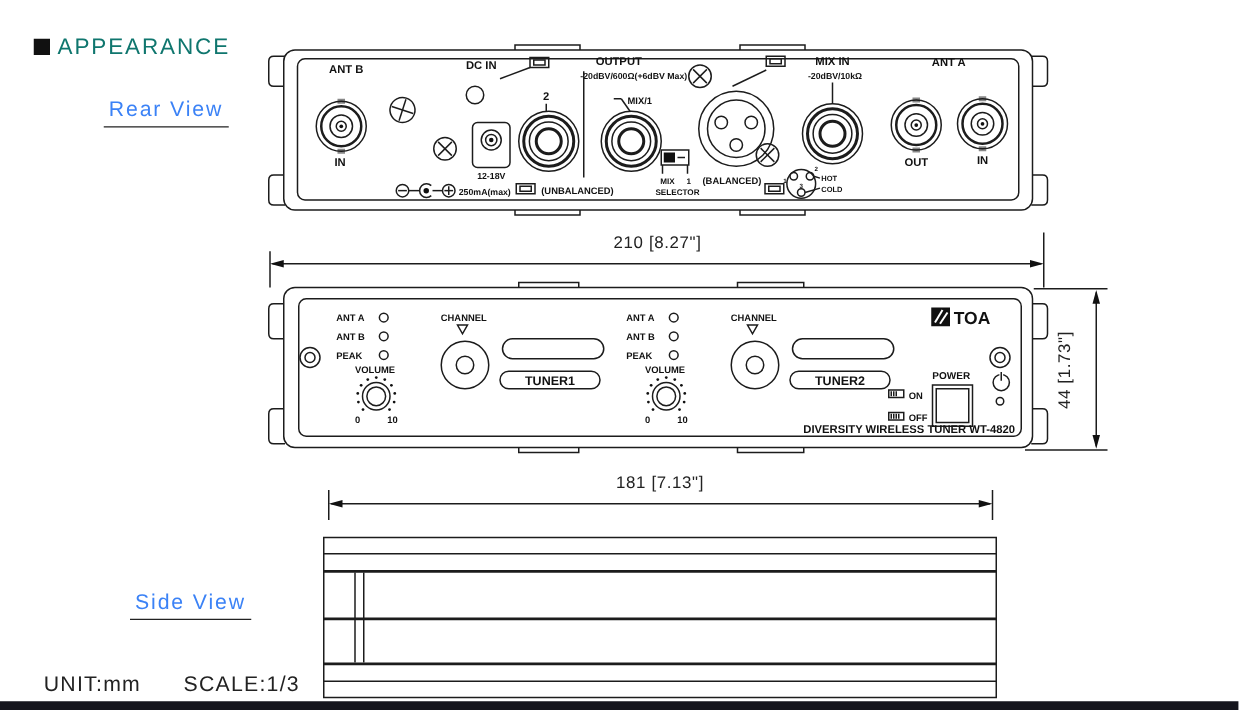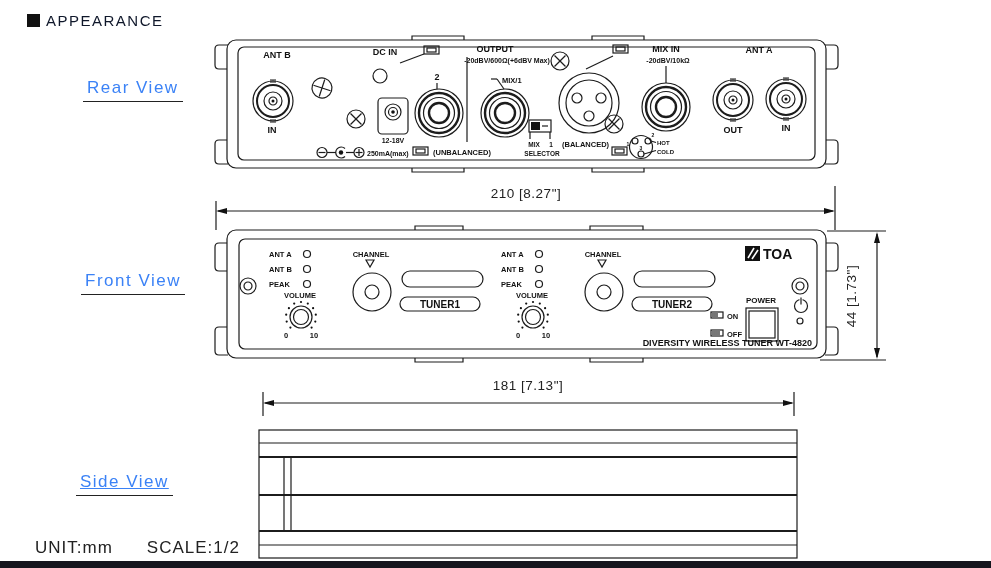--- a/index.html
+++ b/index.html
@@ -1,19 +1,19 @@
 <!DOCTYPE html>
 <html><head>
 <meta charset="utf-8">
 <style>
   html,body{margin:0;padding:0;background:#fff;}
   #canvas{position:relative;width:991px;height:568px;background:#fff;overflow:hidden;
           font-family:"Liberation Sans",sans-serif;color:#1c1c1c;}
   .abs{position:absolute;}
-  .title{display:flex;align-items:center;gap:6px;font-size:15px;letter-spacing:1.5px;color:#0f172a;}
+  .title{display:flex;align-items:center;gap:6px;font-size:18px;letter-spacing:1.5px;color:#0f766e;margin-top:15px;}
   .title .sq{width:13px;height:13px;background:#111;display:inline-block;}
   .viewlabel{font-size:17px;letter-spacing:1.5px;color:#3b82f6;border-bottom:1.6px solid #222;padding:0 4px 3px 4px;}
   .footer{font-size:17px;letter-spacing:1px;color:#222;display:flex;gap:34px;}
   .botbar{position:absolute;left:0;top:561px;width:991px;height:7px;background:#15151d;}
   svg{position:absolute;left:0;top:0;}
   .ln{stroke:#1c1c1c;fill:none;stroke-width:1.2px;}
   .ln2{stroke:#1c1c1c;fill:none;stroke-width:2.2px;}
   .fillw{fill:#fff;}
   .tx{fill:#111;font-family:"Liberation Sans",sans-serif;font-weight:bold;}
   .cad{fill:#222;font-family:"Liberation Sans",sans-serif;font-weight:normal;letter-spacing:0.5px;}
@@ -22,25 +22,24 @@
 </head>
 <body>
 
 <div id="canvas">
 
   <div class="abs title" style="left:27px;top:12px;">
     <span class="sq"></span>
     <span>APPEARANCE</span>
   </div>
   <div class="abs viewlabel" style="left:83px;top:78px;">Rear View</div>
-  <div class="abs viewlabel" style="left:81px;top:271px;">Front View</div>
-  <div class="abs viewlabel" style="left:76px;top:472px;text-decoration:underline;">Side View</div>
+  <div class="abs viewlabel" style="left:104px;top:472px;">Side View</div>
   <div class="abs footer" style="left:35px;top:538px;">
     <span>UNIT:mm</span>
-    <span>SCALE:1/2</span>
+    <span>SCALE:1/3</span>
   </div>
   <div class="botbar"></div>
 
   <svg width="991" height="568" viewBox="0 0 991 568">
     <defs>
       <g id="bnc" class="ln">
         <rect x="-3" y="-22" width="6" height="4" fill="#888" stroke="none"></rect>
         <rect x="-3" y="18" width="6" height="4" fill="#888" stroke="none"></rect>
         <circle r="20"></circle>
           <circle r="16" stroke-width="2"></circle>

